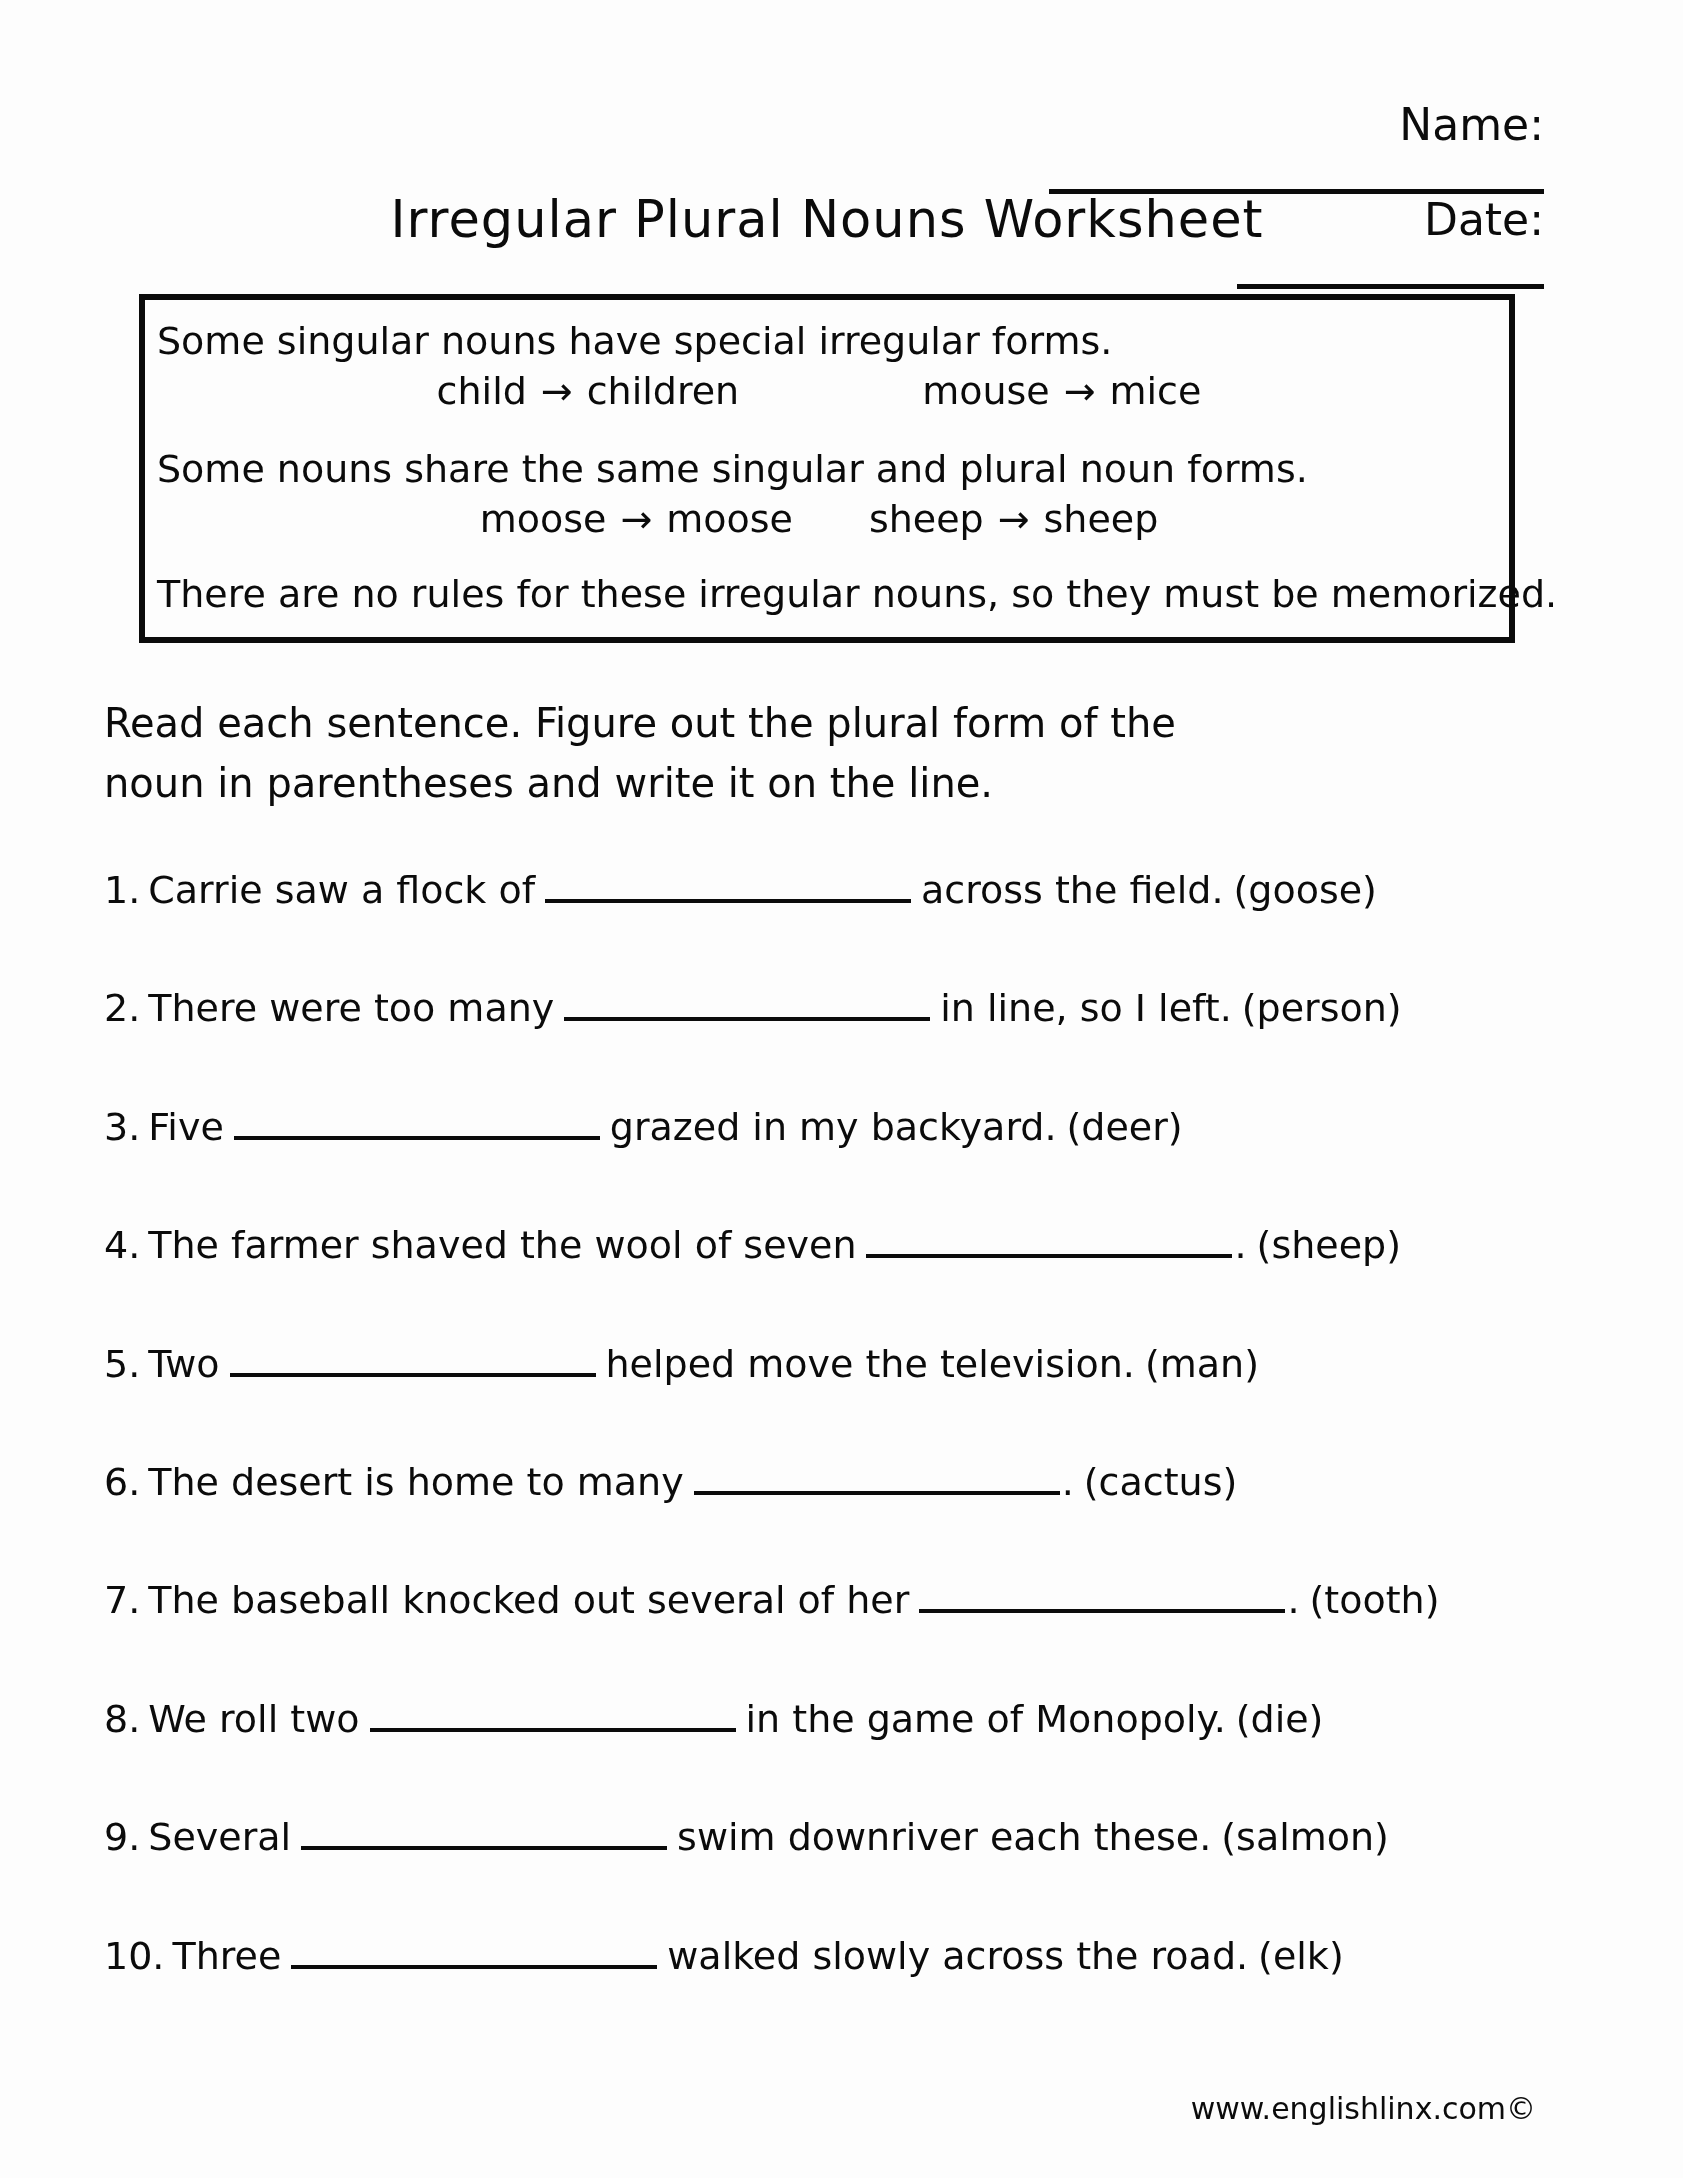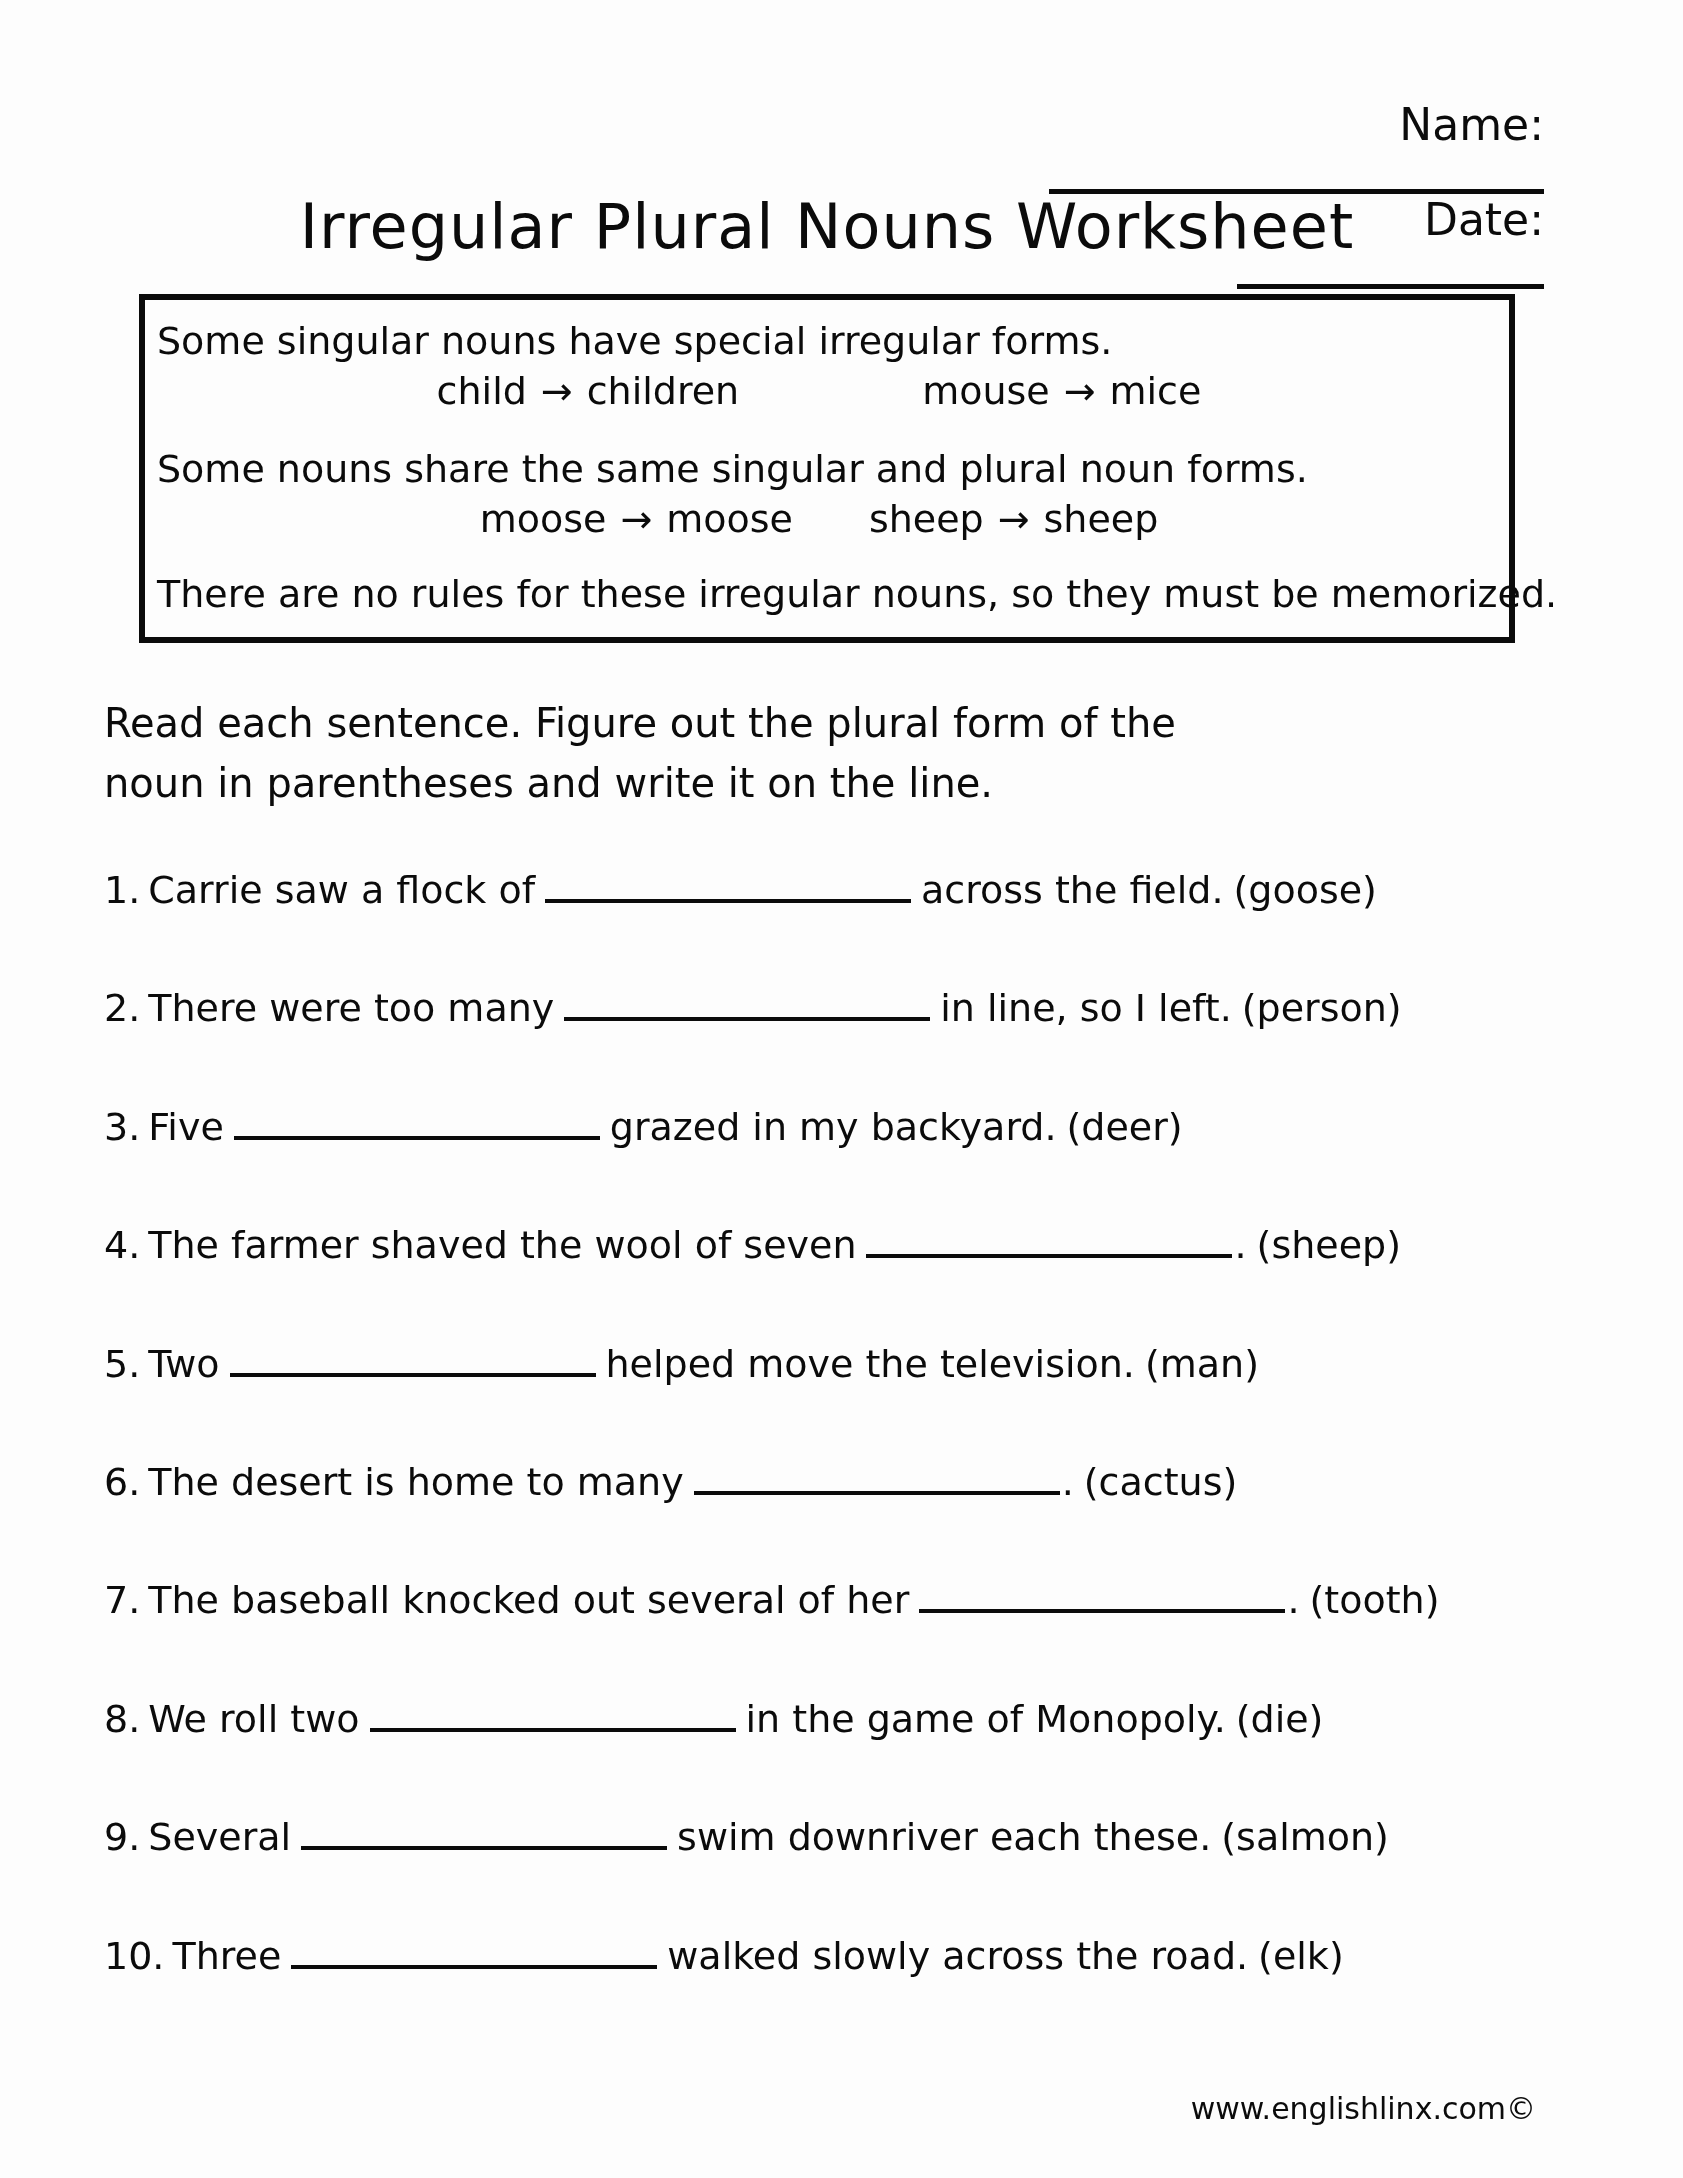--- a/index.html
+++ b/index.html
@@ -32,21 +32,21 @@
   .name-line  { width: 495px; margin-left: 14px; }
   .date-label { margin-left: 117px; }
   .date-line  { width: 307px; margin-left: 12px; }
 
   
   .title {
     position: absolute;
     top: 190px; left: 139px;
     width: 1376px;
     text-align: center;
-    font-size: 62px;
+    font-size: 51px;
     font-weight: normal;
     letter-spacing: 1px;
   }
 
   
   .rules-box {
     position: absolute;
     top: 294px; left: 139px;
     width: 1376px;
     border: 6px solid #0b0b0b;

